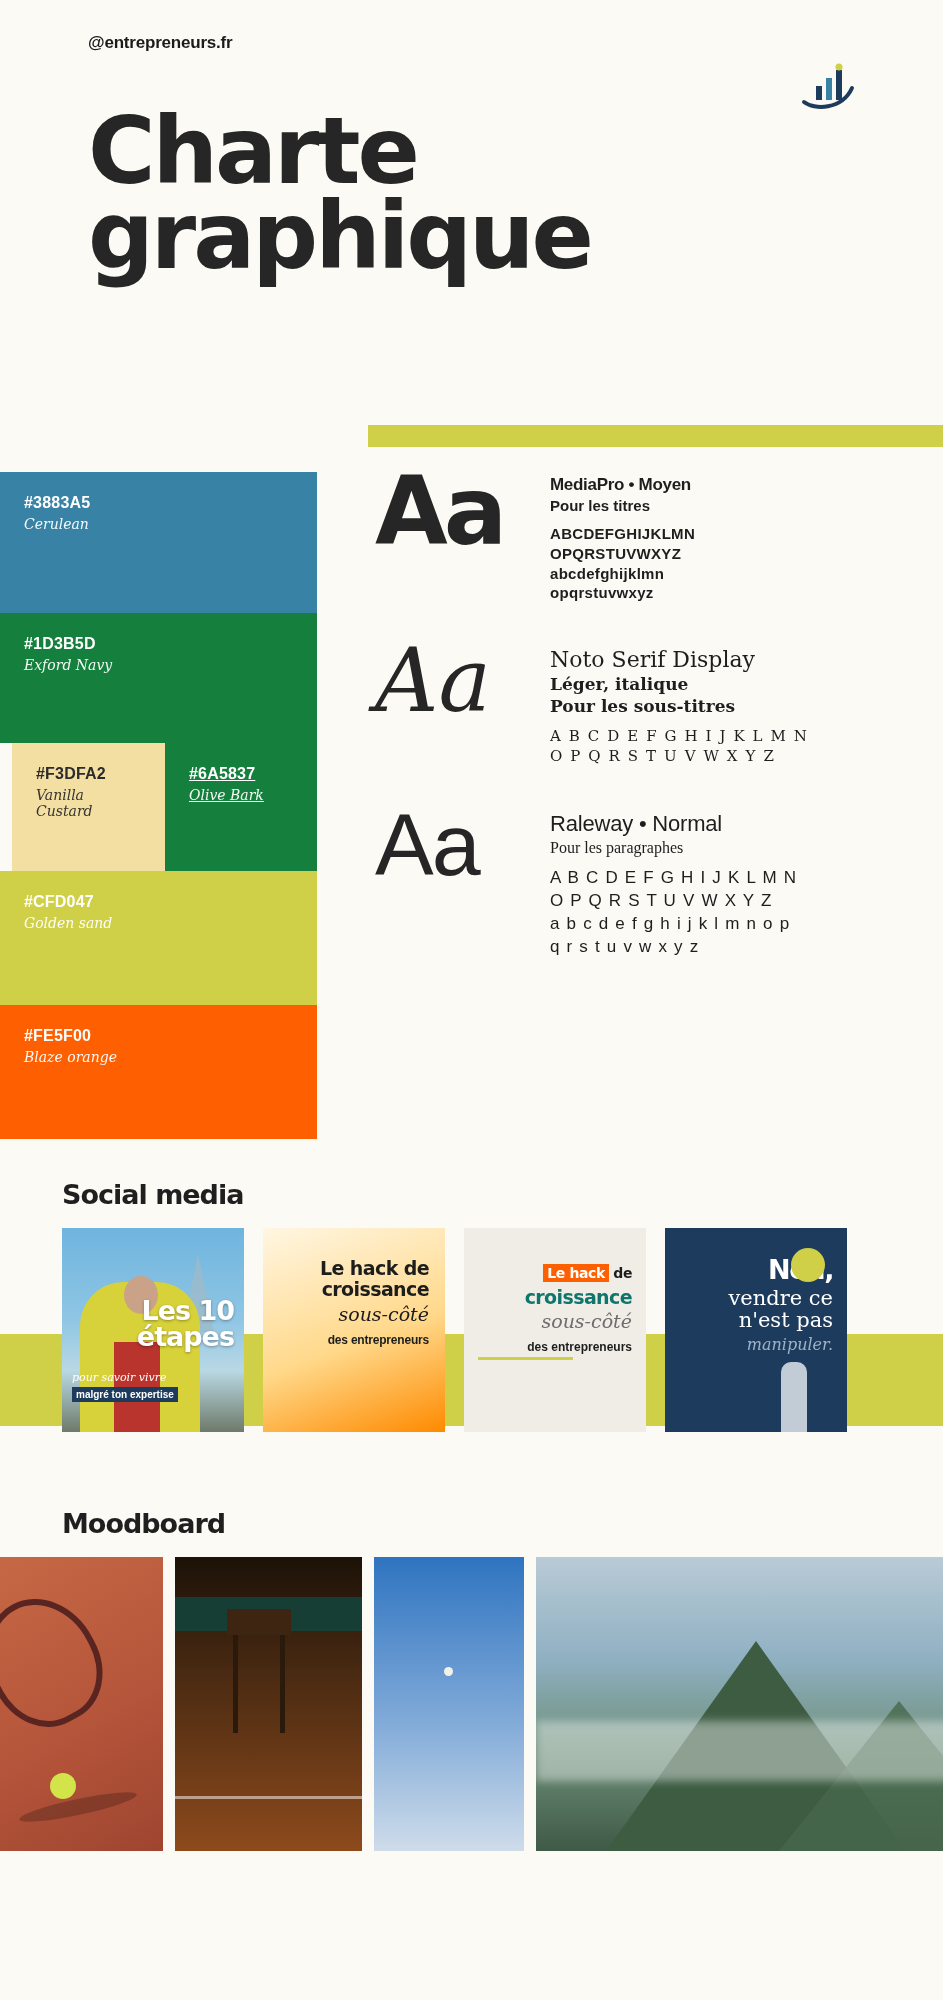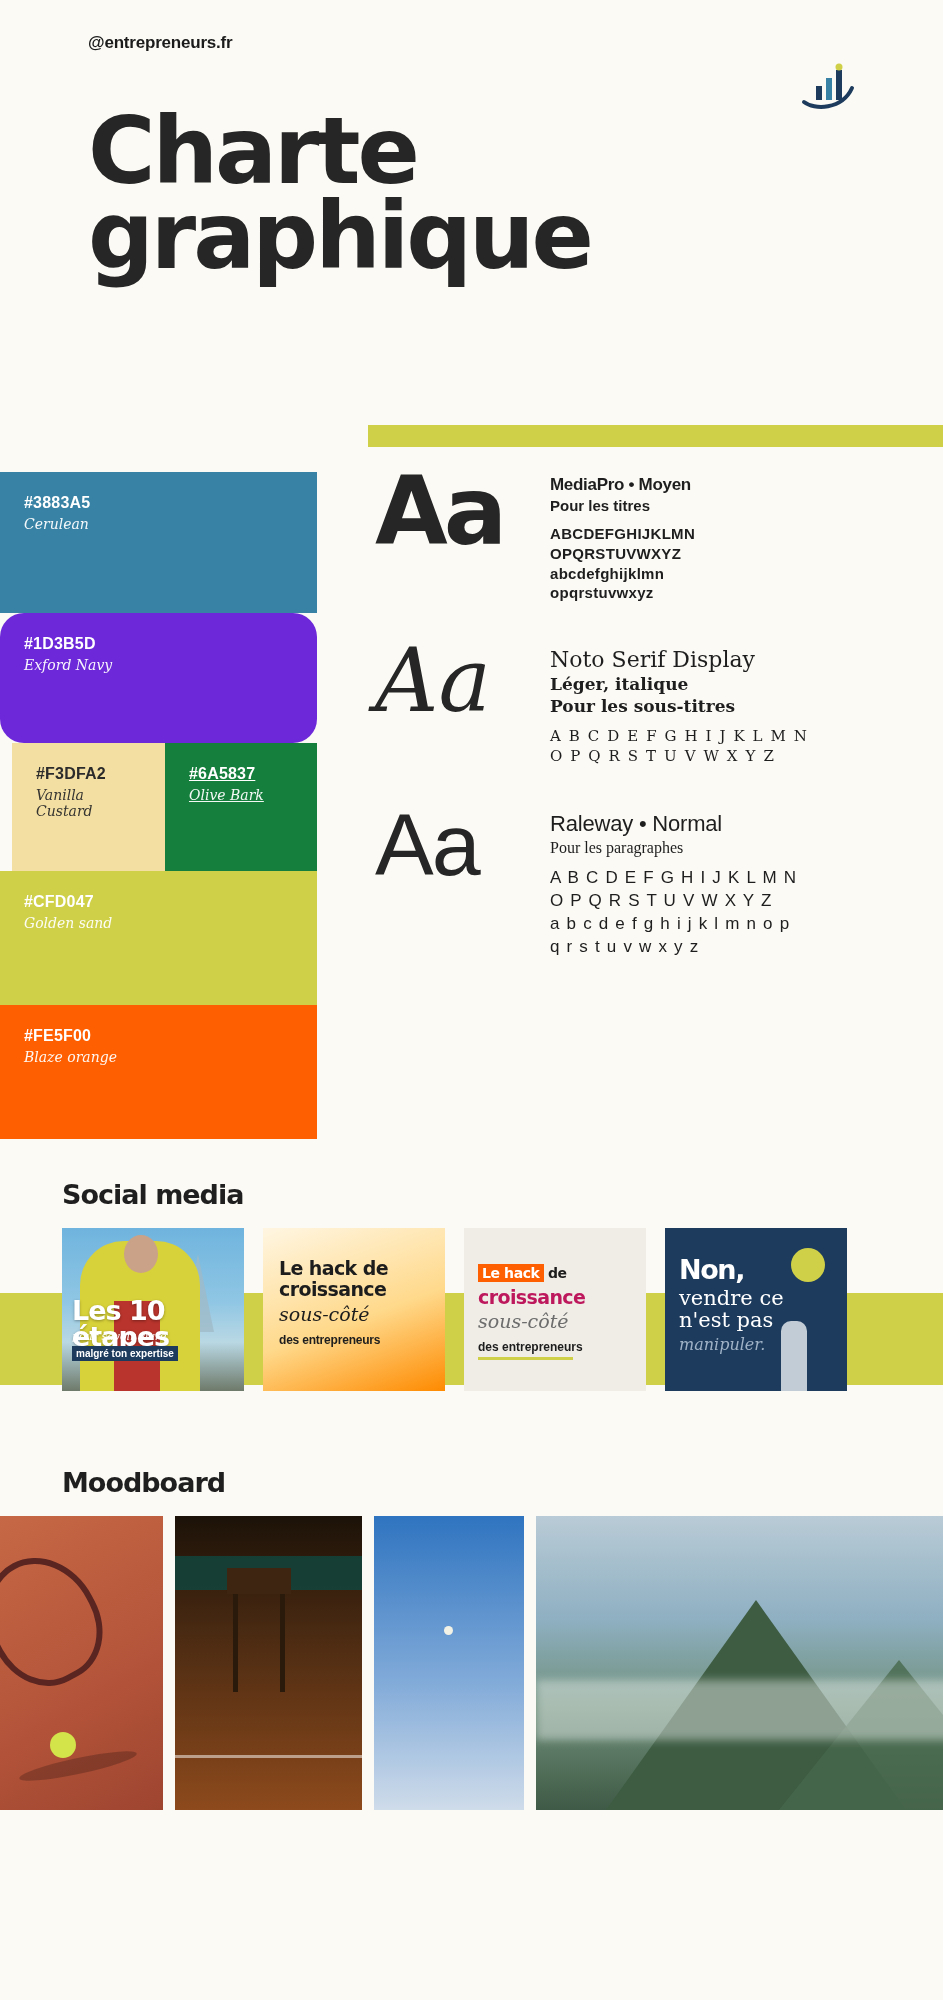--- a/index.html
+++ b/index.html
@@ -45,21 +45,21 @@
   }
 
   
   .mid { position:relative; height:678px; }
 
   .palette { position:absolute; left:0; top:0; width:317px;margin-top:7px; }
   .sw { position:relative; padding:22px 24px; color:#fff; }
   .sw .hex { font-size:16px; font-weight:700; letter-spacing:0.2px; }
   .sw .nm  { font-family:"DejaVu Serif", serif; font-style:italic; font-size:14px; margin-top:4px; opacity:0.95; }
   .sw.cerulean { height:141px; background:#3883A5; }
-  .sw.navy     { height:130px; background:#6d28d9;border-radius:24px; }
+  .sw.navy     { height:130px; background:#15803d; }
   .pair { display:flex;padding-left:12px; }
   .sw.vanilla  { width:159px; height:128px; background:#F3DFA2; color:#2b2b2b; }
   .sw.olive    { width:158px; height:128px; background:#15803d;text-decoration:underline; }
   .sw.golden   { height:134px; background:#CFD047; }
   .sw.blaze    { height:134px; background:#FE5F00; }
 
   .typo { position:absolute; left:375px; top:0; right:30px; }
   .typo-row { display:flex; align-items:flex-start; margin-bottom:34px; }
   .aa { width:175px; flex:none; color:#262626; }
   .aa.bold   { font-family:"DejaVu Sans", sans-serif; font-weight:bold; font-size:94px; line-height:1; letter-spacing:-4px; }
@@ -79,21 +79,21 @@
   
   .section { position:relative; }
   .sec-title {
     font-family:"DejaVu Sans", sans-serif; font-weight:bold;
     font-size:27px; letter-spacing:-1px; color:#1f1f1f;
     margin:36px 0 18px 62px;
   }
   .social { position:relative; padding-bottom:40px; }
   .green-band { position:absolute; left:0; right:0; bottom:46px; height:92px; background:#CFD047; }
   .cards { position:relative; display:flex; gap:19px; padding-left:62px; }
-  .card { width:182px; height:163px; position:relative; overflow:hidden; flex:none; }
+  .card { width:182px; height:204px; position:relative; overflow:hidden; flex:none;text-align:right; }
 
   .card1 { background:linear-gradient(#5fa9d6, #3a6f86); }
   .c1-sky { position:absolute; inset:0; background:linear-gradient(#6fb4de 0%, #8fc6e4 45%, #b9d8e4 70%, #6e7a6a 100%); }
   .c1-man { position:absolute; left:18px; bottom:0; width:120px; height:150px; background:#d8d23a;
             border-radius:44px 44px 0 0; }
   .c1-head{ position:absolute; left:62px; bottom:118px; width:34px; height:38px; background:#caa287; border-radius:50%; }
   .c1-red { position:absolute; left:52px; bottom:0; width:46px; height:90px; background:#b8342c; }
   .c1-tower{ position:absolute; right:30px; top:26px; width:0; height:0;
             border-left:16px solid transparent; border-right:16px solid transparent; border-bottom:78px solid #9fb9c7; opacity:.75;}
   .c1-txt { position:absolute; left:10px; top:70px; right:10px; color:#fff;
@@ -104,21 +104,21 @@
 
   .card2 { background:linear-gradient(160deg,#FFF6E2 0%, #FFD98B 55%, #FE8A00 100%); padding:30px 16px; }
   .c2-l1 { font-family:"DejaVu Sans", sans-serif; font-weight:bold; font-size:19px; line-height:1.08; letter-spacing:-0.6px; color:#1d1d1d; }
   .c2-l2 { font-family:"DejaVu Serif", serif; font-style:italic; font-size:19px; color:#1d1d1d; margin-top:4px; }
   .c2-l3 { font-size:12px; font-weight:700; color:#1d1d1d; margin-top:8px; letter-spacing:-0.2px; }
 
   .card3 { background:#EFEDE6; padding:36px 14px 0; }
   .c3-hl { display:inline-block; background:#FE5F00; color:#fff; font-family:"DejaVu Sans", sans-serif; font-weight:bold;
            font-size:14px; padding:1px 4px; letter-spacing:-0.4px; }
   .c3-de { font-family:"DejaVu Sans", sans-serif; font-weight:bold; font-size:14px; letter-spacing:-0.4px; color:#1d1d1d; }
-  .c3-l2 { font-family:"DejaVu Sans", sans-serif; font-weight:bold; font-size:19px; letter-spacing:-0.6px; margin-top:4px; color:#be185d; }
+  .c3-l2 { font-family:"DejaVu Sans", sans-serif; font-weight:bold; font-size:19px; letter-spacing:-0.6px; margin-top:4px; color:#0f766e; }
   .c3-l3 { font-family:"DejaVu Serif", serif; font-style:italic; font-size:19px; color:#6d6d6d; margin-top:2px; }
   .c3-l4 { font-size:12px; font-weight:700; margin-top:8px; color:#1d1d1d; }
   .c3-ul { width:95px; height:3px; background:#CFD047; margin-top:3px; }
 
   .card4 { background:#1D3B5D; padding:28px 14px 0; position:relative; }
   .c4-ball{ position:absolute; right:22px; top:20px; width:34px; height:34px; border-radius:50%; background:#CFD047; }
   .c4-l1 { font-family:"DejaVu Sans", sans-serif; font-weight:bold; font-size:27px; color:#fff; letter-spacing:-1.4px; line-height:1; }
   .c4-l2 { font-family:"DejaVu Serif", serif; font-size:21px; color:#fff; line-height:1.05; margin-top:4px; }
   .c4-l3 { font-family:"DejaVu Serif", serif; font-style:italic; font-size:16px; color:#9fb2c6; margin-top:4px; }
   .c4-fig{ position:absolute; right:40px; bottom:0; width:26px; height:70px; background:#dfe6ec; opacity:.85; border-radius:10px 10px 0 0; }

